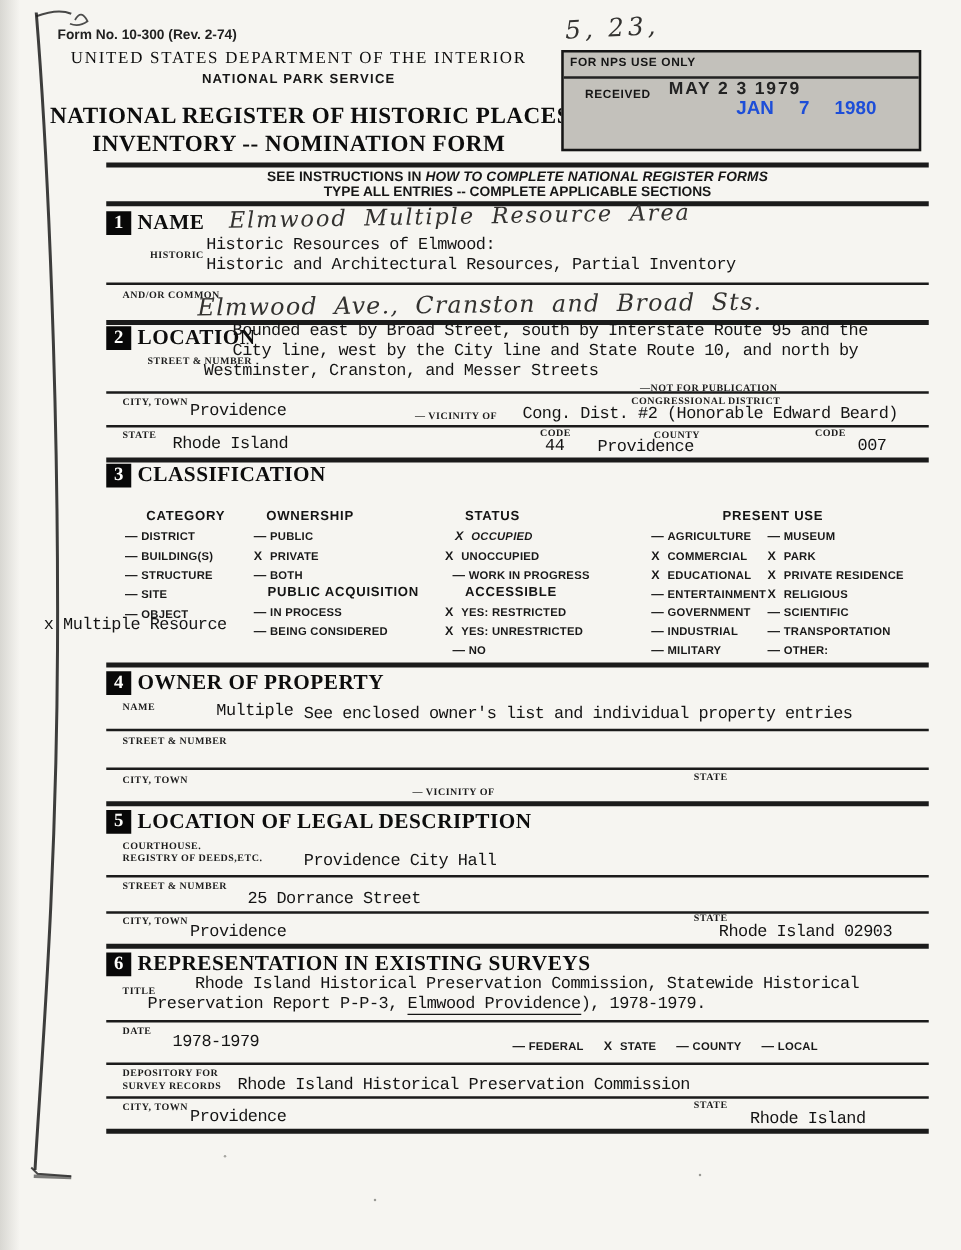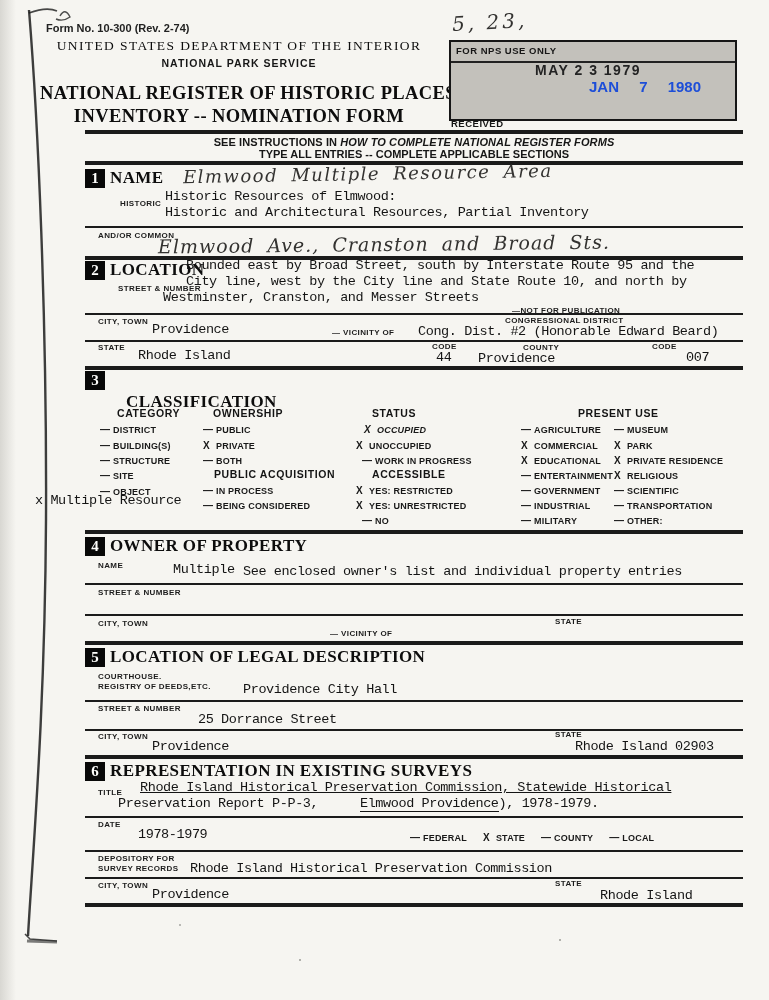--- a/index.html
+++ b/index.html
@@ -7,21 +7,21 @@
     width:769px;height:1000px;position:relative;overflow:hidden;
     background:#f6f5f1;
     font-family:"Liberation Sans",sans-serif;
     color:#161616;
   }
   .abs{position:absolute;}
   
   .edge-shade{left:0;top:0;width:16px;height:1000px;
     background:linear-gradient(90deg,#d8d7d2,rgba(246,245,241,0));}
   
-  .lbl{font-family:Liberation Sans, sans-serif;font-weight:bold;font-size:8px;
+  .lbl{font-family:Liberation Serif, serif;font-weight:bold;font-size:8px;
     letter-spacing:.4px;color:#1c1c1c;white-space:nowrap;}
   
   .typed{font-family:"Liberation Mono",monospace;font-size:13.5px;color:#141414;
     white-space:pre;letter-spacing:-.4px;}
   
   .hand{font-family:"DejaVu Serif",serif;font-style:italic;color:#333230;
     white-space:nowrap;}
   
   .serif-head{font-family:"Liberation Serif",serif;font-weight:bold;color:#0d0d0d;
     white-space:nowrap;}
@@ -44,42 +44,42 @@
   .nps-box{left:449px;top:40px;width:288px;height:81px;background:#c3c1bb;
     border:2.5px solid #161616;box-sizing:border-box;}
   .nps-box .hdr{position:absolute;left:0;top:0;right:0;height:16px;
     border-bottom:2px solid #222;font-weight:bold;font-size:9.5px;
     letter-spacing:.5px;padding:3px 0 0 5px;}
   .nps-box .ftr{position:absolute;left:0;bottom:0;right:0;height:16px;
     border-top:1.5px solid #3a3a38;font-weight:bold;font-size:9.5px;
     letter-spacing:.5px;padding:2px 0 0 5px;}
   .stamp{font-family:"Liberation Sans",sans-serif;font-weight:bold;color:#232323;
     white-space:nowrap;}
-  .u{border-bottom:1.5px solid #141414;margin-left:34px;}
+  .u{border-bottom:1.5px solid #141414;}
   .levels{display:flex;gap:16px;}
 </style>
 </head>
 <body>
 
 <div class="abs edge-shade"></div>
 
 <div class="abs" style="left:46px;top:22px;font-size:11px;font-weight:bold;color:#222;">Form No. 10-300 (Rev. 2-74)</div>
 
 <div class="abs" style="left:40px;top:38px;width:398px;text-align:center;">
   <div class="serif-head" style="font-size:13.5px;letter-spacing:1.4px;font-weight:normal;">UNITED STATES DEPARTMENT OF THE INTERIOR</div>
   <div style="font-size:10.5px;font-weight:bold;letter-spacing:1px;margin-top:3px;">NATIONAL PARK SERVICE</div>
   <div class="serif-head" style="font-size:18.5px;margin-top:14px;letter-spacing:.4px;">NATIONAL REGISTER OF HISTORIC PLACES</div>
   <div class="serif-head" style="font-size:18.5px;margin-top:2px;letter-spacing:.4px;">INVENTORY -- NOMINATION FORM</div>
 </div>
 
 <div class="abs hand" style="left:452px;top:10px;font-size:20px;letter-spacing:3px;transform:rotate(-3deg);">5, 23,</div>
 
 <div class="abs nps-box">
   <div class="hdr">FOR NPS USE ONLY</div>
-  <div class="abs" style="left:0;top:28px;font-size:9.5px;font-weight:bold;letter-spacing:.5px;margin-top:48px;">RECEIVED</div>
+  <div class="abs" style="left:17px;top:28px;font-size:9.5px;font-weight:bold;letter-spacing:.5px;">RECEIVED</div>
   <div class="abs stamp" style="left:84px;top:20px;font-size:14px;letter-spacing:1.5px;">MAY 2 3 1979</div>
   <div class="abs stamp" style="left:138px;top:36px;font-size:15px;word-spacing:16px;color:#1d4ed8;">JAN 7 1980</div>
 </div>
 
 <div class="abs rule thick" style="top:130px;"></div>
 <div class="abs" style="left:85px;top:136px;width:658px;text-align:center;font-size:11px;font-weight:bold;letter-spacing:.1px;"><span>SEE INSTRUCTIONS IN </span><span style="font-style:italic">HOW TO COMPLETE NATIONAL REGISTER FORMS</span></div>
 <div class="abs" style="left:85px;top:148px;width:658px;text-align:center;font-size:11px;font-weight:bold;">TYPE ALL ENTRIES -- COMPLETE APPLICABLE SECTIONS</div>
 <div class="abs rule thick" style="top:161px;"></div>
 
 <div class="abs sec-num" style="left:85px;top:169px;">1</div>
@@ -111,21 +111,21 @@
 <div class="abs typed" style="left:138px;top:348px;">Rhode Island</div>
 <div class="abs lbl" style="left:432px;top:342px;">CODE</div>
 <div class="abs typed" style="left:436px;top:350px;">44</div>
 <div class="abs lbl" style="left:523px;top:343px;">COUNTY</div>
 <div class="abs typed" style="left:478px;top:351px;">Providence</div>
 <div class="abs lbl" style="left:652px;top:342px;">CODE</div>
 <div class="abs typed" style="left:686px;top:350px;">007</div>
 <div class="abs rule thick" style="top:366px;"></div>
 
 <div class="abs sec-num" style="left:85px;top:371px;">3</div>
-<div class="abs sec-title" style="left:126px;top:370px;margin-top:22px;">CLASSIFICATION</div>
+<div class="abs sec-title" style="left:110px;top:370px;">CLASSIFICATION</div>
 
 <div class="abs col-head" style="left:117px;top:407px;">CATEGORY</div>
 <div class="abs col-head" style="left:213px;top:407px;">OWNERSHIP</div>
 <div class="abs col-head" style="left:372px;top:407px;">STATUS</div>
 <div class="abs col-head" style="left:578px;top:407px;">PRESENT USE</div>
 
 <div class="abs chk" style="left:100px;top:424px;"><span class="mark">—</span><span>DISTRICT</span></div>
 <div class="abs chk" style="left:100px;top:440px;"><span class="mark">—</span><span>BUILDING(S)</span></div>
 <div class="abs chk" style="left:100px;top:455px;"><span class="mark">—</span><span>STRUCTURE</span></div>
 <div class="abs chk" style="left:100px;top:470px;"><span class="mark">—</span><span>SITE</span></div>
@@ -189,21 +189,21 @@
 <div class="abs rule thin" style="top:729px;"></div>
 <div class="abs lbl" style="left:98px;top:732px;">CITY, TOWN</div>
 <div class="abs typed" style="left:152px;top:739px;">Providence</div>
 <div class="abs lbl" style="left:555px;top:730px;">STATE</div>
 <div class="abs typed" style="left:575px;top:739px;">Rhode Island 02903</div>
 <div class="abs rule thick" style="top:755px;"></div>
 
 <div class="abs sec-num" style="left:85px;top:762px;">6</div>
 <div class="abs sec-title" style="left:110px;top:761px;">REPRESENTATION IN EXISTING SURVEYS</div>
 <div class="abs lbl" style="left:98px;top:788px;">TITLE</div>
-<div class="abs typed" style="left:140px;top:780px;text-decoration:underline;">Rhode Island Historical Preservation Commission, Statewide Historical</div>
+<div class="abs typed" style="left:156px;top:780px;">Rhode Island Historical Preservation Commission, Statewide Historical</div>
 <div class="abs typed" style="left:118px;top:796px;"><span>Preservation Report P-P-3, </span><span class="u">Elmwood Providence</span><span>), 1978-1979.</span></div>
 <div class="abs rule thin" style="top:816px;"></div>
 <div class="abs lbl" style="left:98px;top:820px;">DATE</div>
 <div class="abs typed" style="left:138px;top:827px;">1978-1979</div>
 <div class="abs levels" style="left:410px;top:832px;">
   <span class="chk"><span class="mark">—</span><span>FEDERAL</span></span>
   <span class="chk"><span class="mark">X</span><span>STATE</span></span>
   <span class="chk"><span class="mark">—</span><span>COUNTY</span></span>
   <span class="chk"><span class="mark">—</span><span>LOCAL</span></span>
 </div>

